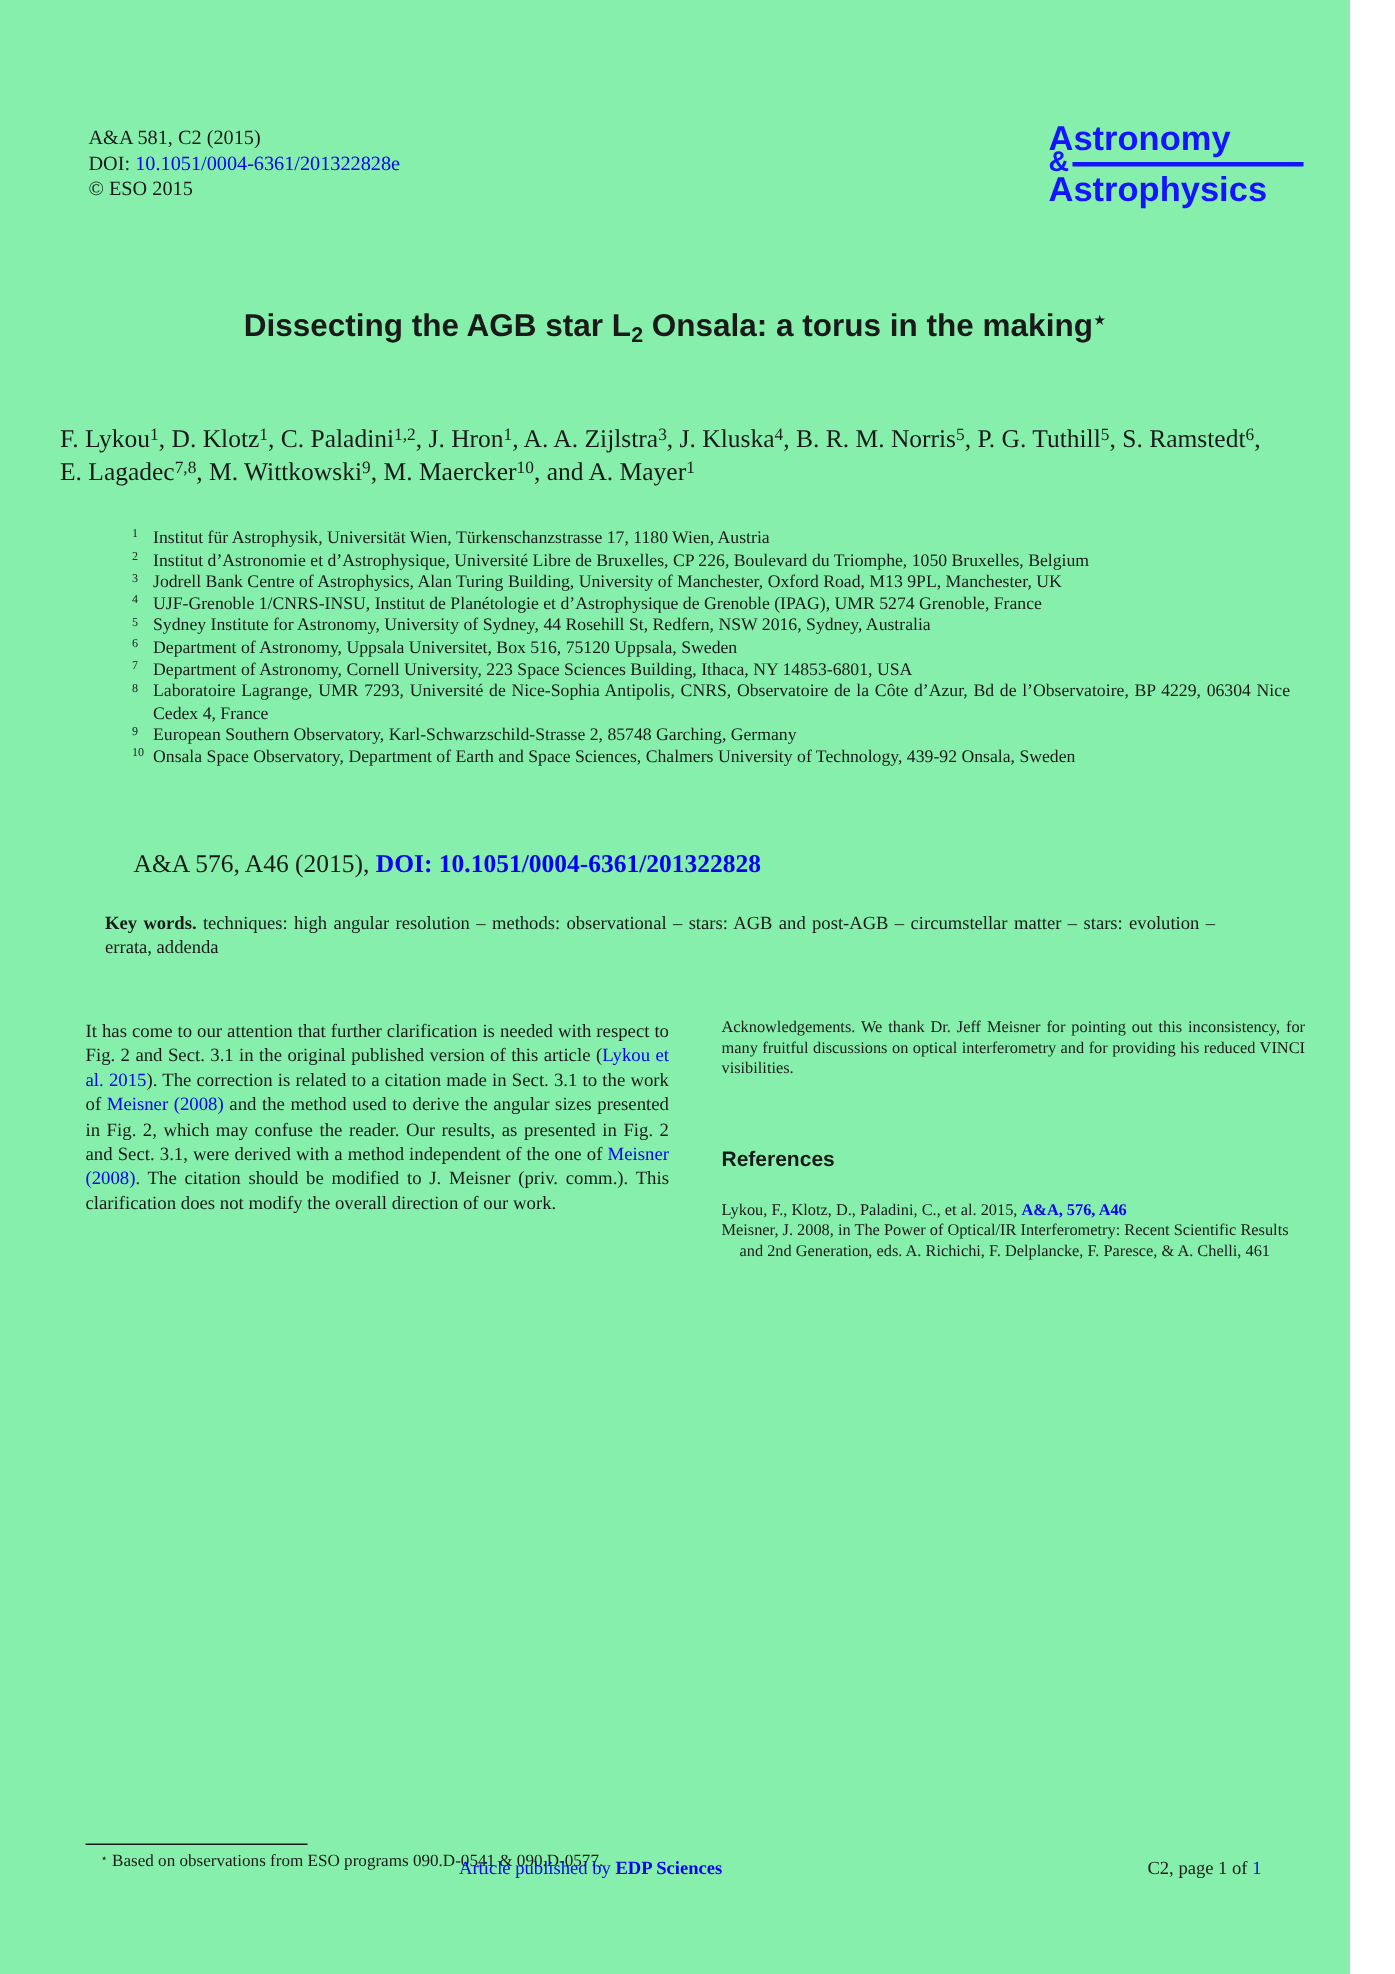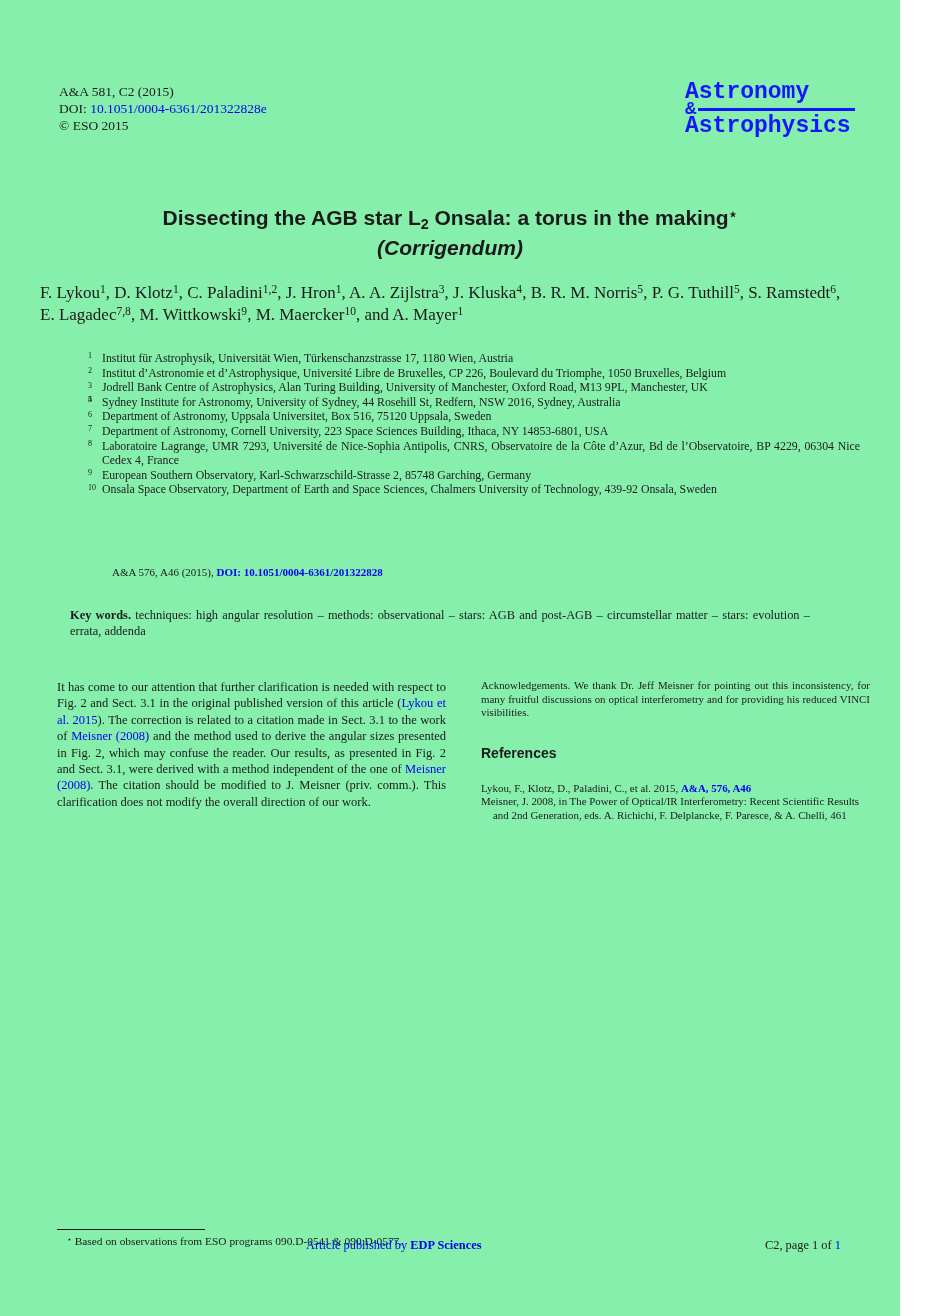--- a/index.html
+++ b/index.html
@@ -10,51 +10,51 @@
   .sup{position:relative;top:-0.45em;font-size:68%;}
   .sub{position:relative;top:0.25em;font-size:68%;}
   .link{color:var(--link,#0000ee);}
   .linkb{color:var(--link,#0000ee);font-weight:bold;}
   .b{font-weight:bold;}
   .i{}
   .mono{font-family:"Liberation Mono","DejaVu Sans Mono",monospace;font-size:94%;}
 
   .header-left{position:absolute;left:59px;top:83px;font-size:13.5px;line-height:17px;}
 
-  .logo{position:absolute;left:685px;top:80px;width:170px;
-    font-family:Liberation Mono, monospace;font-weight:bold;color:var(--logo,#1414ff);
+  .logo{position:absolute;left:699px;top:80px;width:170px;
+    font-family:Liberation Sans, sans-serif;font-weight:bold;color:var(--logo,#1414ff);
     font-size:23px;line-height:24px;}
   .logo-mid{display:flex;align-items:center;height:10px;}
   .logo-amp{font-size:19px;line-height:10px;}
   .logo-rule{flex:1;height:3px;background:currentColor;margin-left:2px;}
 
   .title-block{position:absolute;left:0;right:0;top:204px;text-align:center;
     font-family:"Liberation Sans",sans-serif;font-weight:bold;font-size:21px;line-height:28px;}
   .title-sub{font-style:italic;}
 
   .authors{position:absolute;left:40px;right:40px;top:283px;text-align:left;
     font-size:17px;line-height:20px;}
 
   .affiliations{position:absolute;left:88px;top:351px;width:772px;
     font-size:11.8px;line-height:14.6px;}
   .aff{position:relative;padding-left:14px;text-align:justify;}
   .affnum{position:absolute;left:0;top:-0.2em;font-size:68%;}
   .aff-email{display:block;}
 
-  .pub-line{position:absolute;left:112px;top:566px;font-size:11px;}
+  .pub-line{position:absolute;left:89px;top:566px;font-size:17px;}
 
   .keywords{position:absolute;left:70px;top:607px;width:740px;
     font-size:12.4px;line-height:16px;text-align:justify;}
 
   .col-left{position:absolute;left:57px;top:679px;width:389px;
     font-size:12.5px;line-height:16.4px;text-align:justify;}
   .col-right{position:absolute;left:481px;top:679px;width:389px;}
   .ack{font-size:10.9px;line-height:13.6px;text-align:justify;}
   .refs-heading{font-family:"Liberation Sans",sans-serif;font-weight:bold;
-    font-size:14px;margin-top:25px;}
+    font-size:14px;margin-top:44px;}
   .ref-list{margin-top:21px;font-size:10.9px;line-height:13.4px;}
   .ref-item{padding-left:12px;text-indent:-12px;}
 
   .footnote{position:absolute;left:57px;top:1181px;width:392px;
     font-size:11.4px;line-height:14.5px;margin-top:48px;}
   .footnote-rule{width:148px;height:0;border-top:1.2px solid var(--text,#1a1a1a);margin-bottom:4px;}
   .fn-text{text-indent:10px;}
 
   .footer-published{position:absolute;left:306px;top:1238px;font-size:12.4px;}
   .footer-pageinfo{position:absolute;right:59px;top:1238px;font-size:12.4px;margin-left:45px;}
@@ -74,21 +74,20 @@
     <span class="logo-top">Astronomy</span>
     <span class="logo-mid">
       <span class="logo-amp">&amp;</span>
       <span class="logo-rule"></span>
     </span>
     <span class="logo-bottom">Astrophysics</span>
   </div>
 
   <div class="title-block">
     <div class="title-main"><span>Dissecting the AGB star L</span><span class="sub">2</span><span> Onsala: a torus in the making</span><span class="sup">⋆</span></div>
-    <div class="title-sub">(Corrigendum)</div>
   </div>
 
   <div class="authors">
     <div><span>F. Lykou</span><span class="sup">1</span><span>, D. Klotz</span><span class="sup">1</span><span>, C. Paladini</span><span class="sup">1,2</span><span>, J. Hron</span><span class="sup">1</span><span>, A. A. Zijlstra</span><span class="sup">3</span><span>, J. Kluska</span><span class="sup">4</span><span>, B. R. M. Norris</span><span class="sup">5</span><span>, P. G. Tuthill</span><span class="sup">5</span><span>, S. Ramstedt</span><span class="sup">6</span><span>,</span></div>
     <div><span>E. Lagadec</span><span class="sup">7,8</span><span>, M. Wittkowski</span><span class="sup">9</span><span>, M. Maercker</span><span class="sup">10</span><span>, and A. Mayer</span><span class="sup">1</span></div>
   </div>
 
   <div class="affiliations">
 
       <div class="aff">
@@ -99,21 +98,21 @@
         <span class="affnum">2</span><span>Institut d’Astronomie et d’Astrophysique, Université Libre de Bruxelles, CP 226, Boulevard du Triomphe, 1050 Bruxelles, Belgium</span>
         
       </div>
 
       <div class="aff">
         <span class="affnum">3</span><span>Jodrell Bank Centre of Astrophysics, Alan Turing Building, University of Manchester, Oxford Road, M13 9PL, Manchester, UK</span>
         
       </div>
 
       <div class="aff">
-        <span class="affnum">4</span>
+        <span class="affnum">4</span><span>UJF-Grenoble 1/CNRS-INSU, Institut de Planétologie et d’Astrophysique de Grenoble (IPAG), UMR 5274 Grenoble, France</span>
         
       </div>
 
       <div class="aff">
         <span class="affnum">5</span><span>Sydney Institute for Astronomy, University of Sydney, 44 Rosehill St, Redfern, NSW 2016, Sydney, Australia</span>
         
       </div>
 
       <div class="aff">
         <span class="affnum">6</span><span>Department of Astronomy, Uppsala Universitet, Box 516, 75120 Uppsala, Sweden</span>

